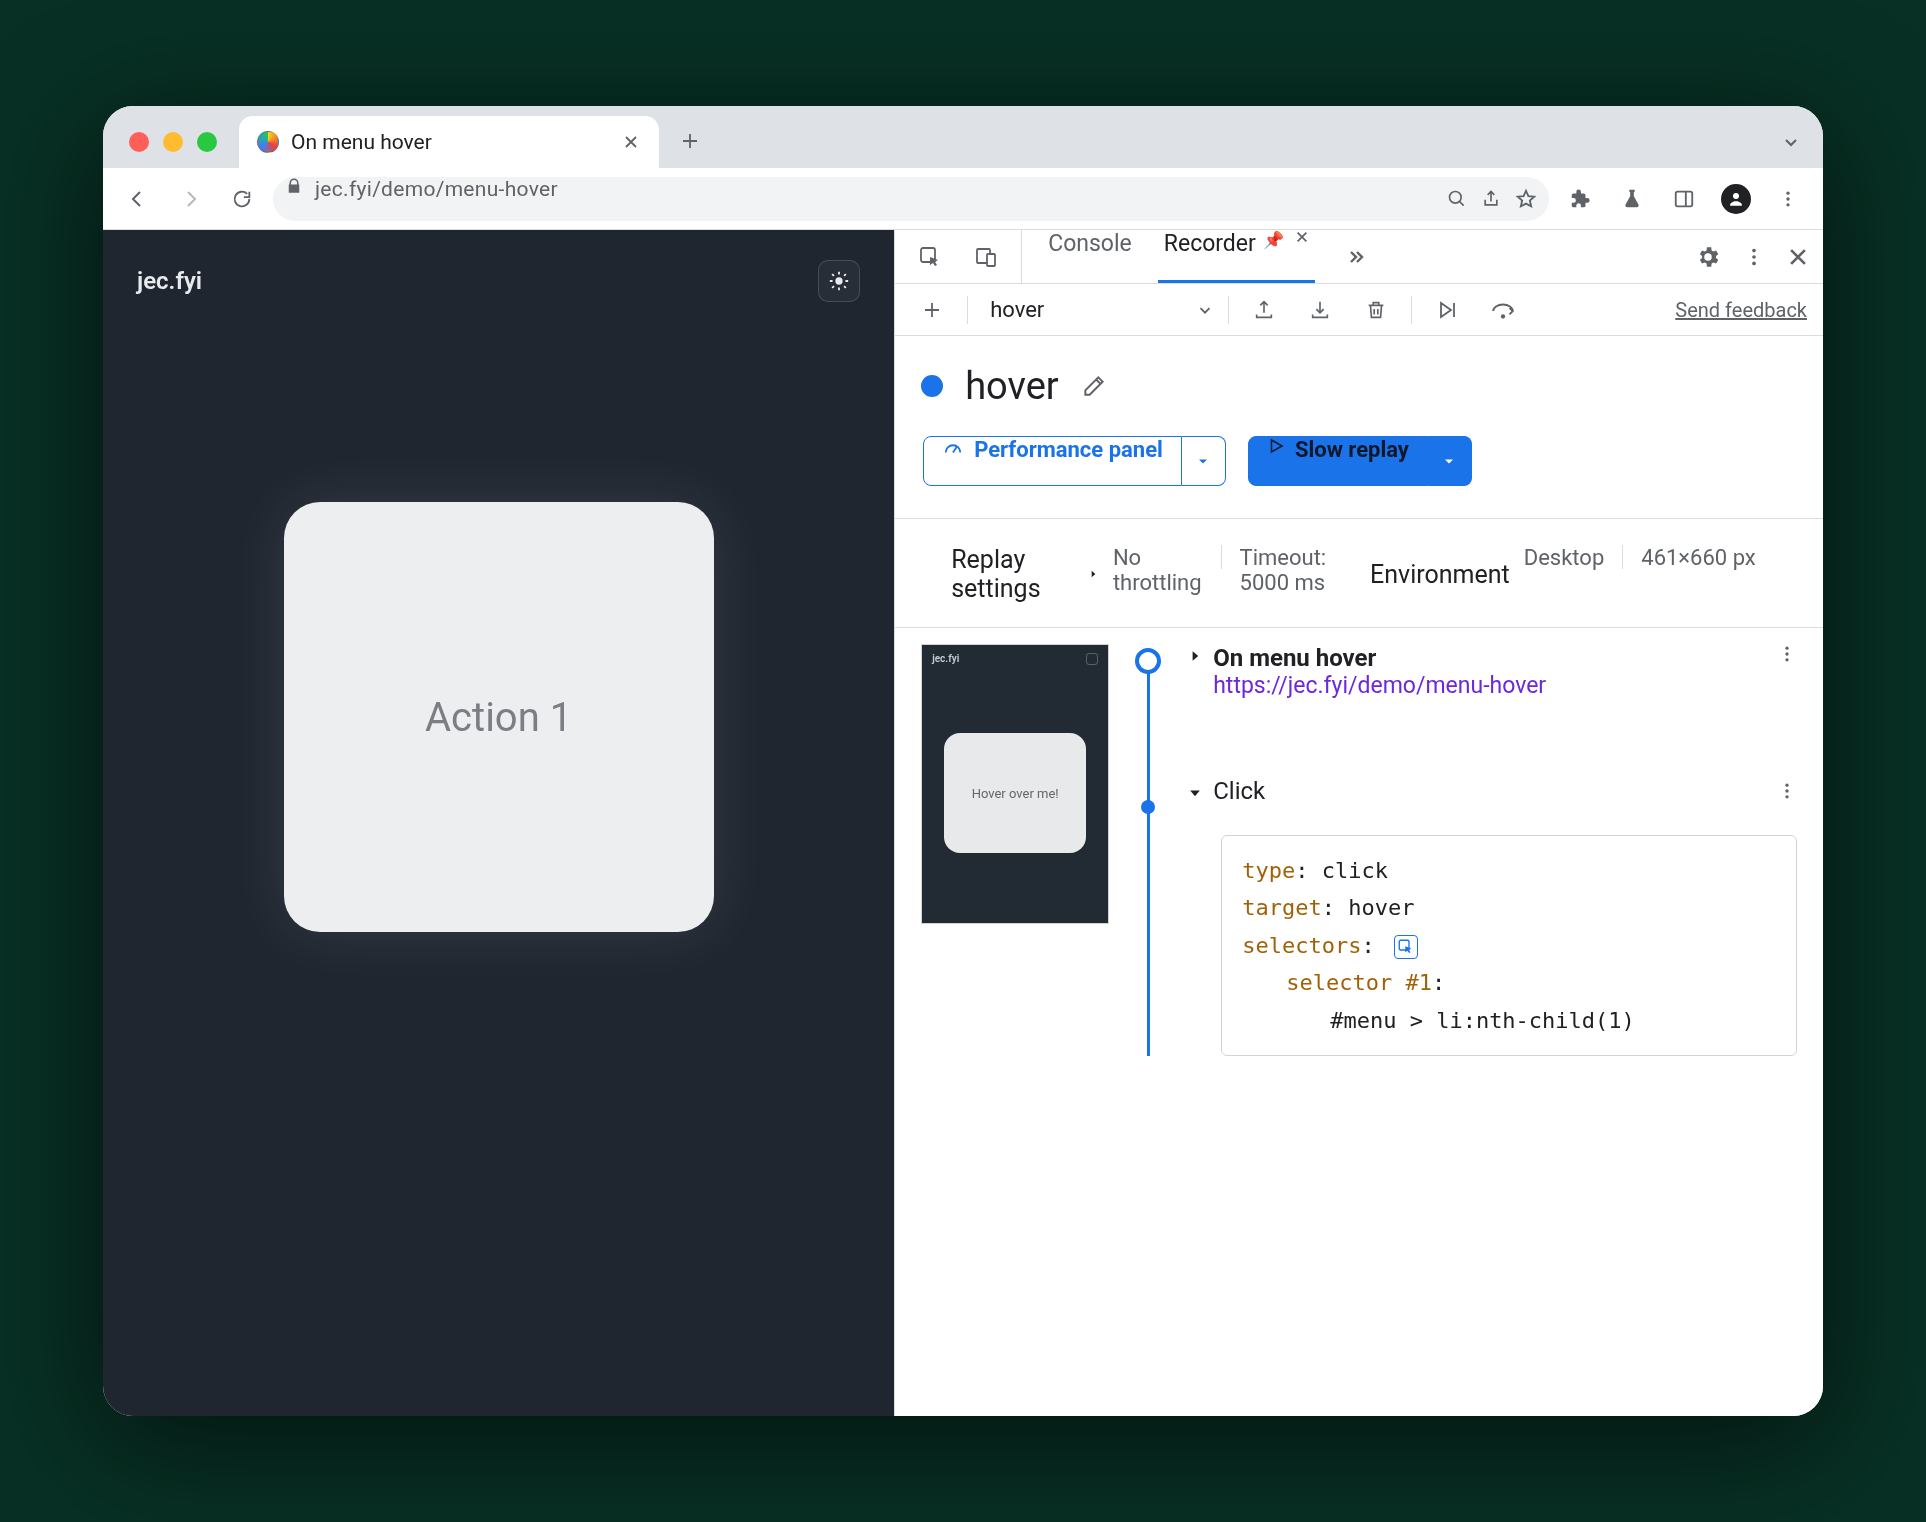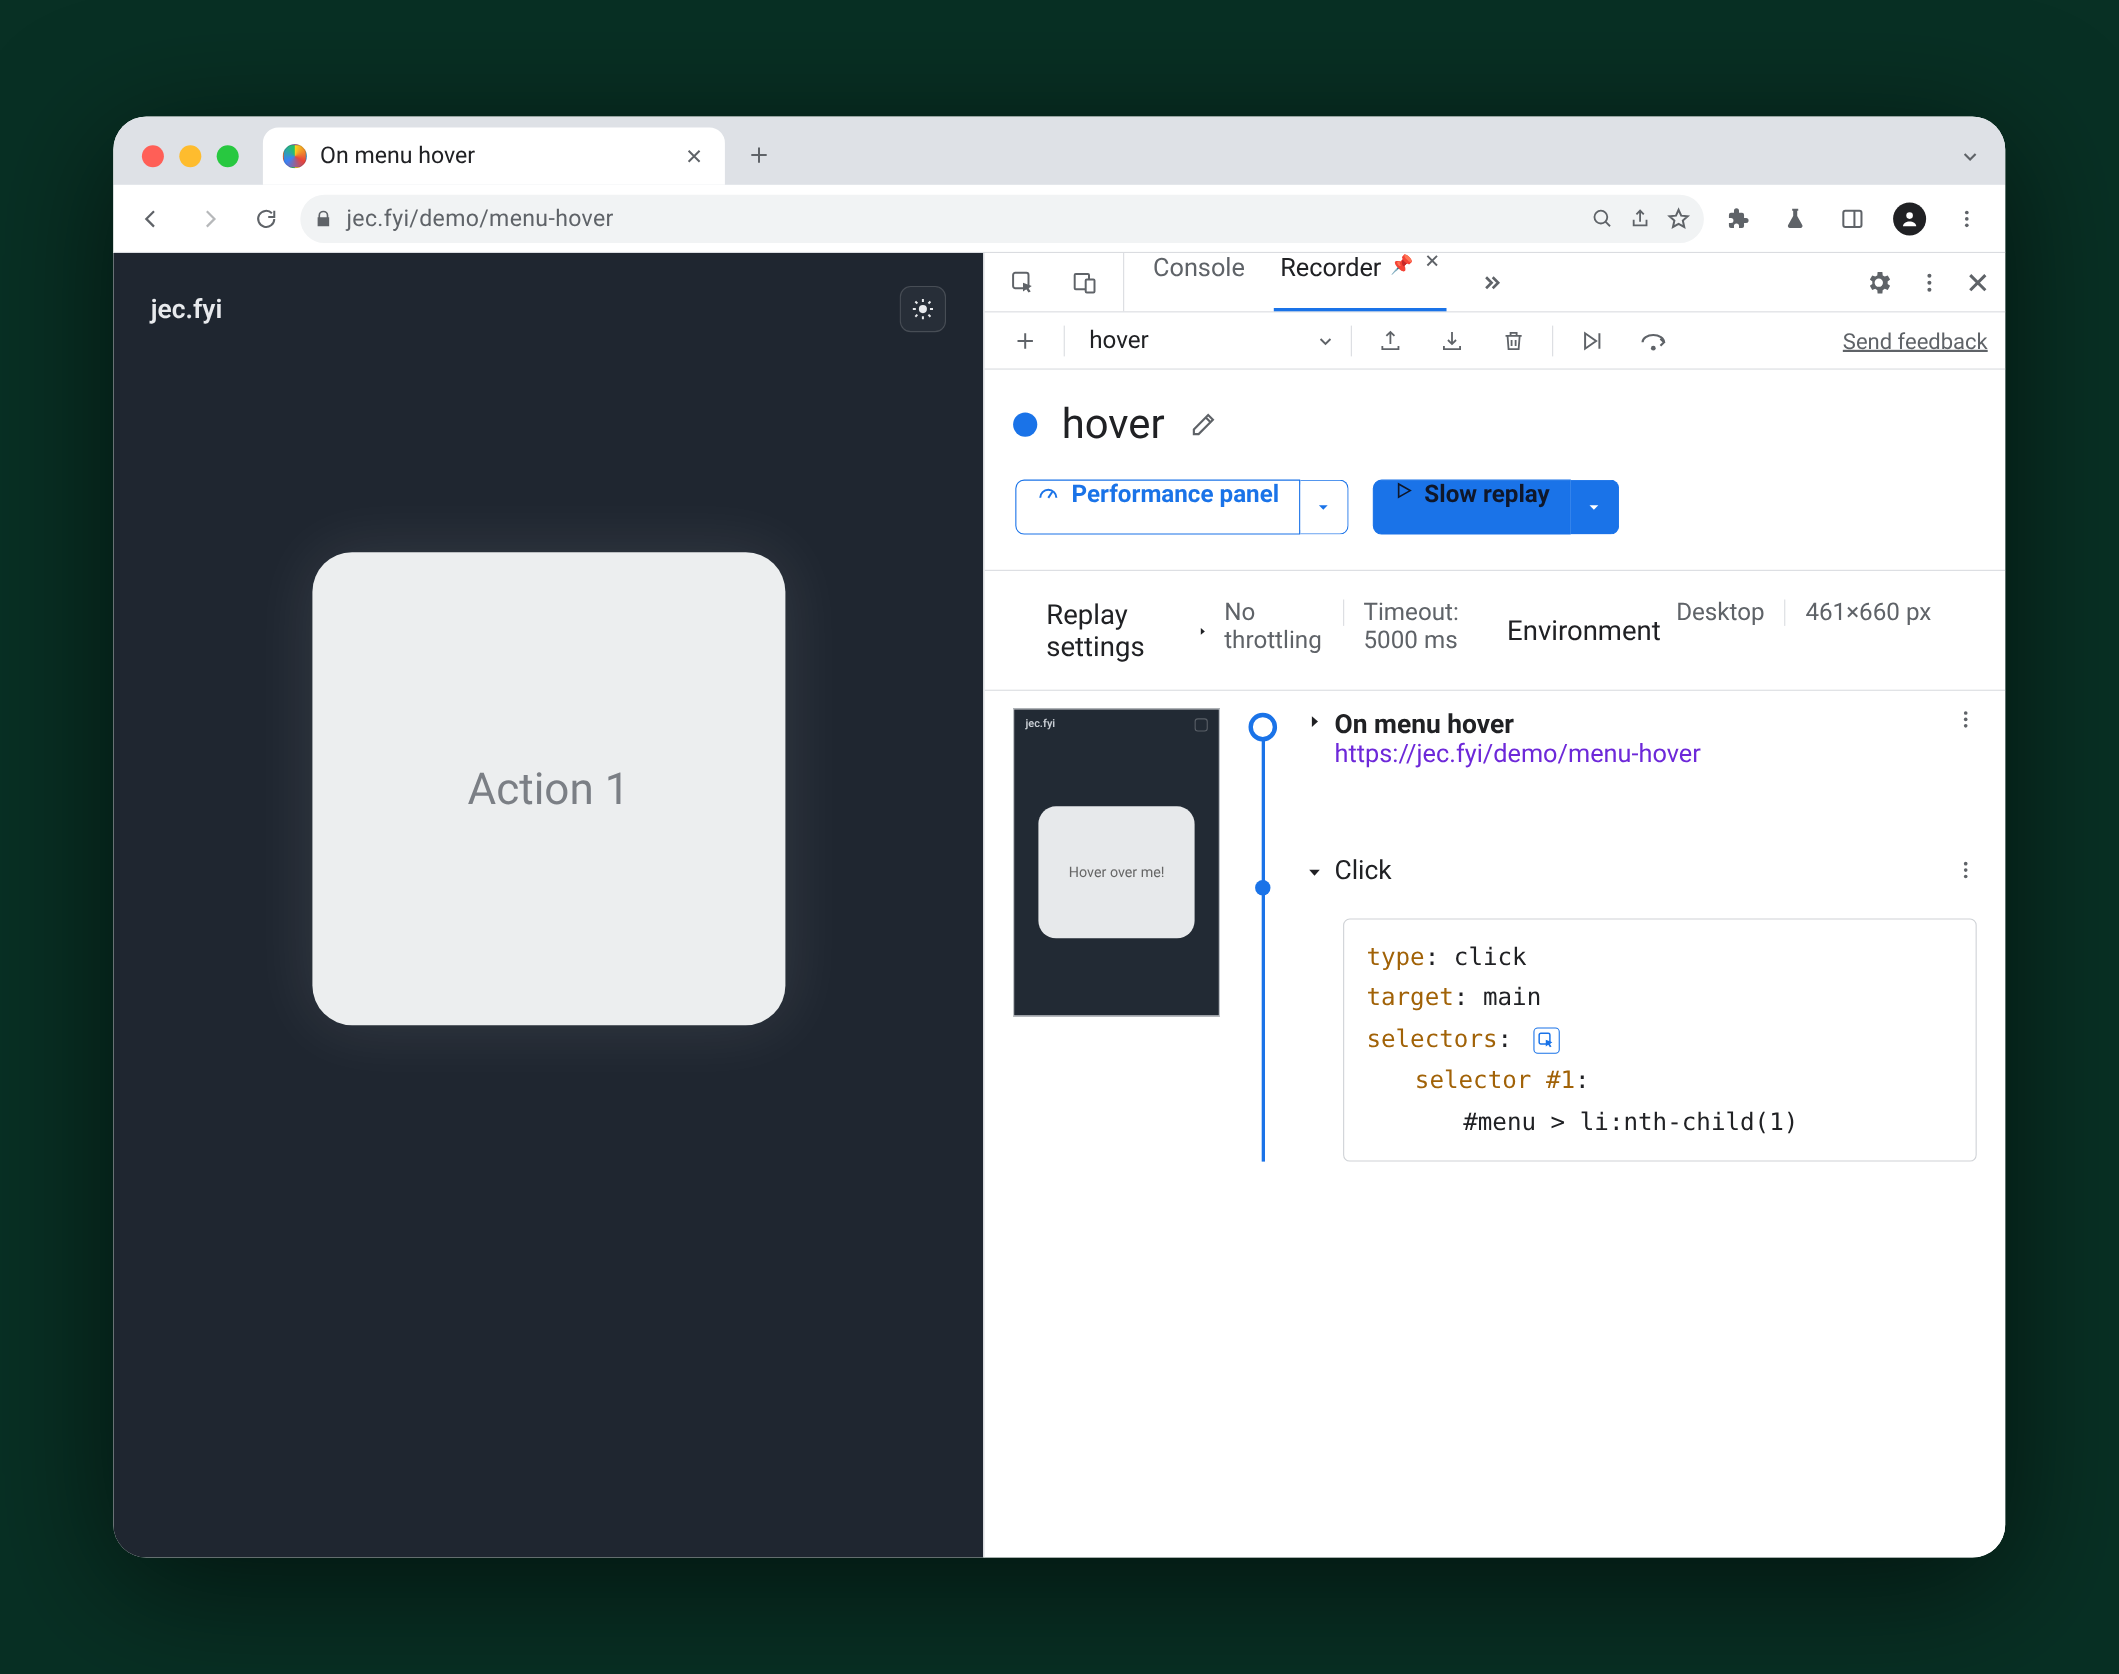--- a/index.html
+++ b/index.html
@@ -32,21 +32,21 @@
 .tab-title{font-size:21px;color:#202124}
 .tab-x{margin-left:auto;color:#5f6368;font-size:22px;padding:4px;display:flex}
 .newtab{width:42px;height:42px;display:flex;align-items:center;justify-content:center;margin:0 6px 6px 10px;color:#5f6368}
 .chev-tabs{margin-left:auto;margin-right:22px;margin-bottom:16px;color:#5f6368}
 svg{display:block}
 
 
 .addr{height:62px;background:#fff;border-bottom:1px solid #dadce0;display:flex;align-items:center;padding:0 14px;gap:10px}
 .ibtn{width:42px;height:42px;display:flex;align-items:center;justify-content:center;color:#5f6368;border-radius:50%}
 .ibtn.disabled{opacity:.45}
-.omnibox{flex:1;height:44px;background:#f1f3f4;border-radius:999px;display:flex;align-items:center;padding:0 12px;gap:12px;color:#5f6368}
+.omnibox{flex:1;height:44px;background:#f1f3f4;border-radius:999px;display:flex;padding:0 12px;gap:12px;color:#5f6368}
 .omnibox .url{font-size:21px;letter-spacing:.3px}
 .om-actions{margin-left:auto;display:flex;align-items:center;gap:14px}
 .avatar{width:30px;height:30px;border-radius:50%;background:#202124;display:flex;align-items:center;justify-content:center}
 .avatar svg{color:#fff}
 
 
 .content{flex:1;display:flex;min-height:0}
 .page{width:46%;background:#1f2630;color:#e8eaed;display:flex;flex-direction:column;padding:30px 34px}
 .page-top{display:flex;justify-content:space-between;align-items:center}
 .brand{font-size:24px;font-weight:600}
@@ -446,21 +446,21 @@
                     <svg width="20" height="20" viewBox="0 0 24 24" fill="currentColor">
                       <circle cx="12" cy="5" r="2"></circle>
                       <circle cx="12" cy="12" r="2"></circle>
                       <circle cx="12" cy="19" r="2"></circle>
                     </svg>
                   </span>
             </div>
 
             <div class="code-panel">
               <div><span class="kw">type</span><span>: click</span></div>
-              <div><span class="kw">target</span><span>: main</span></div>
+              <div><span class="kw">target</span><span>: hover</span></div>
               <div><span class="kw">selectors</span><span>:</span>
                 <span class="sel-ic">
                       <svg width="18" height="18" viewBox="0 0 24 24" stroke="currentColor" stroke-width="1.8" fill="none">
                         <rect x="3" y="3" width="13" height="13" rx="2"></rect>
                         <path d="M11 11l8 3-3 2 2 3-2 1-2-3-3 2z" fill="currentColor" stroke="none"></path>
                       </svg>
                     </span>
               </div>
               <div class="ind1"><span class="kw">selector </span><span class="kw">#1</span><span>:</span></div>
               <div class="ind2">#menu &gt; li:nth-child(1)</div>

